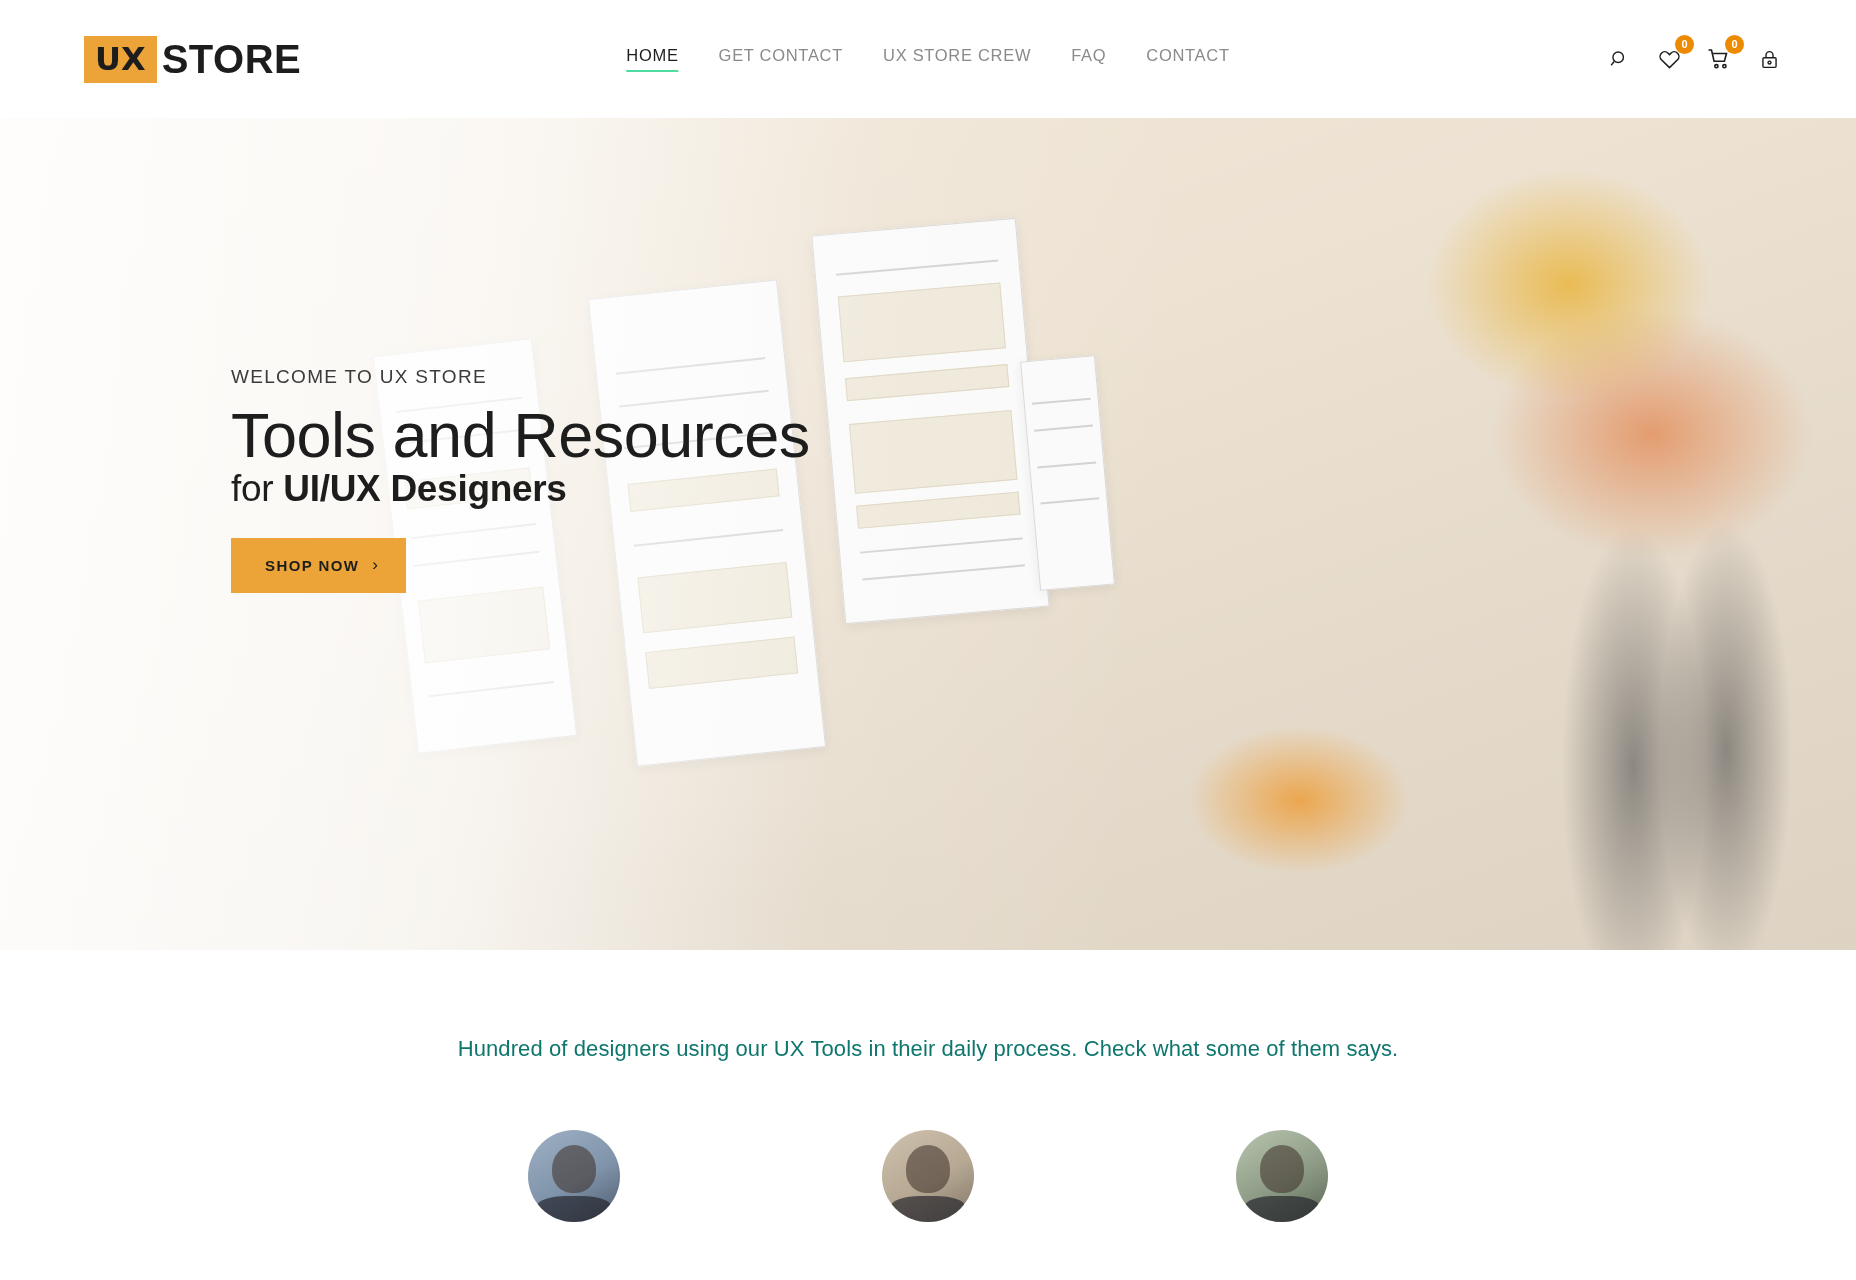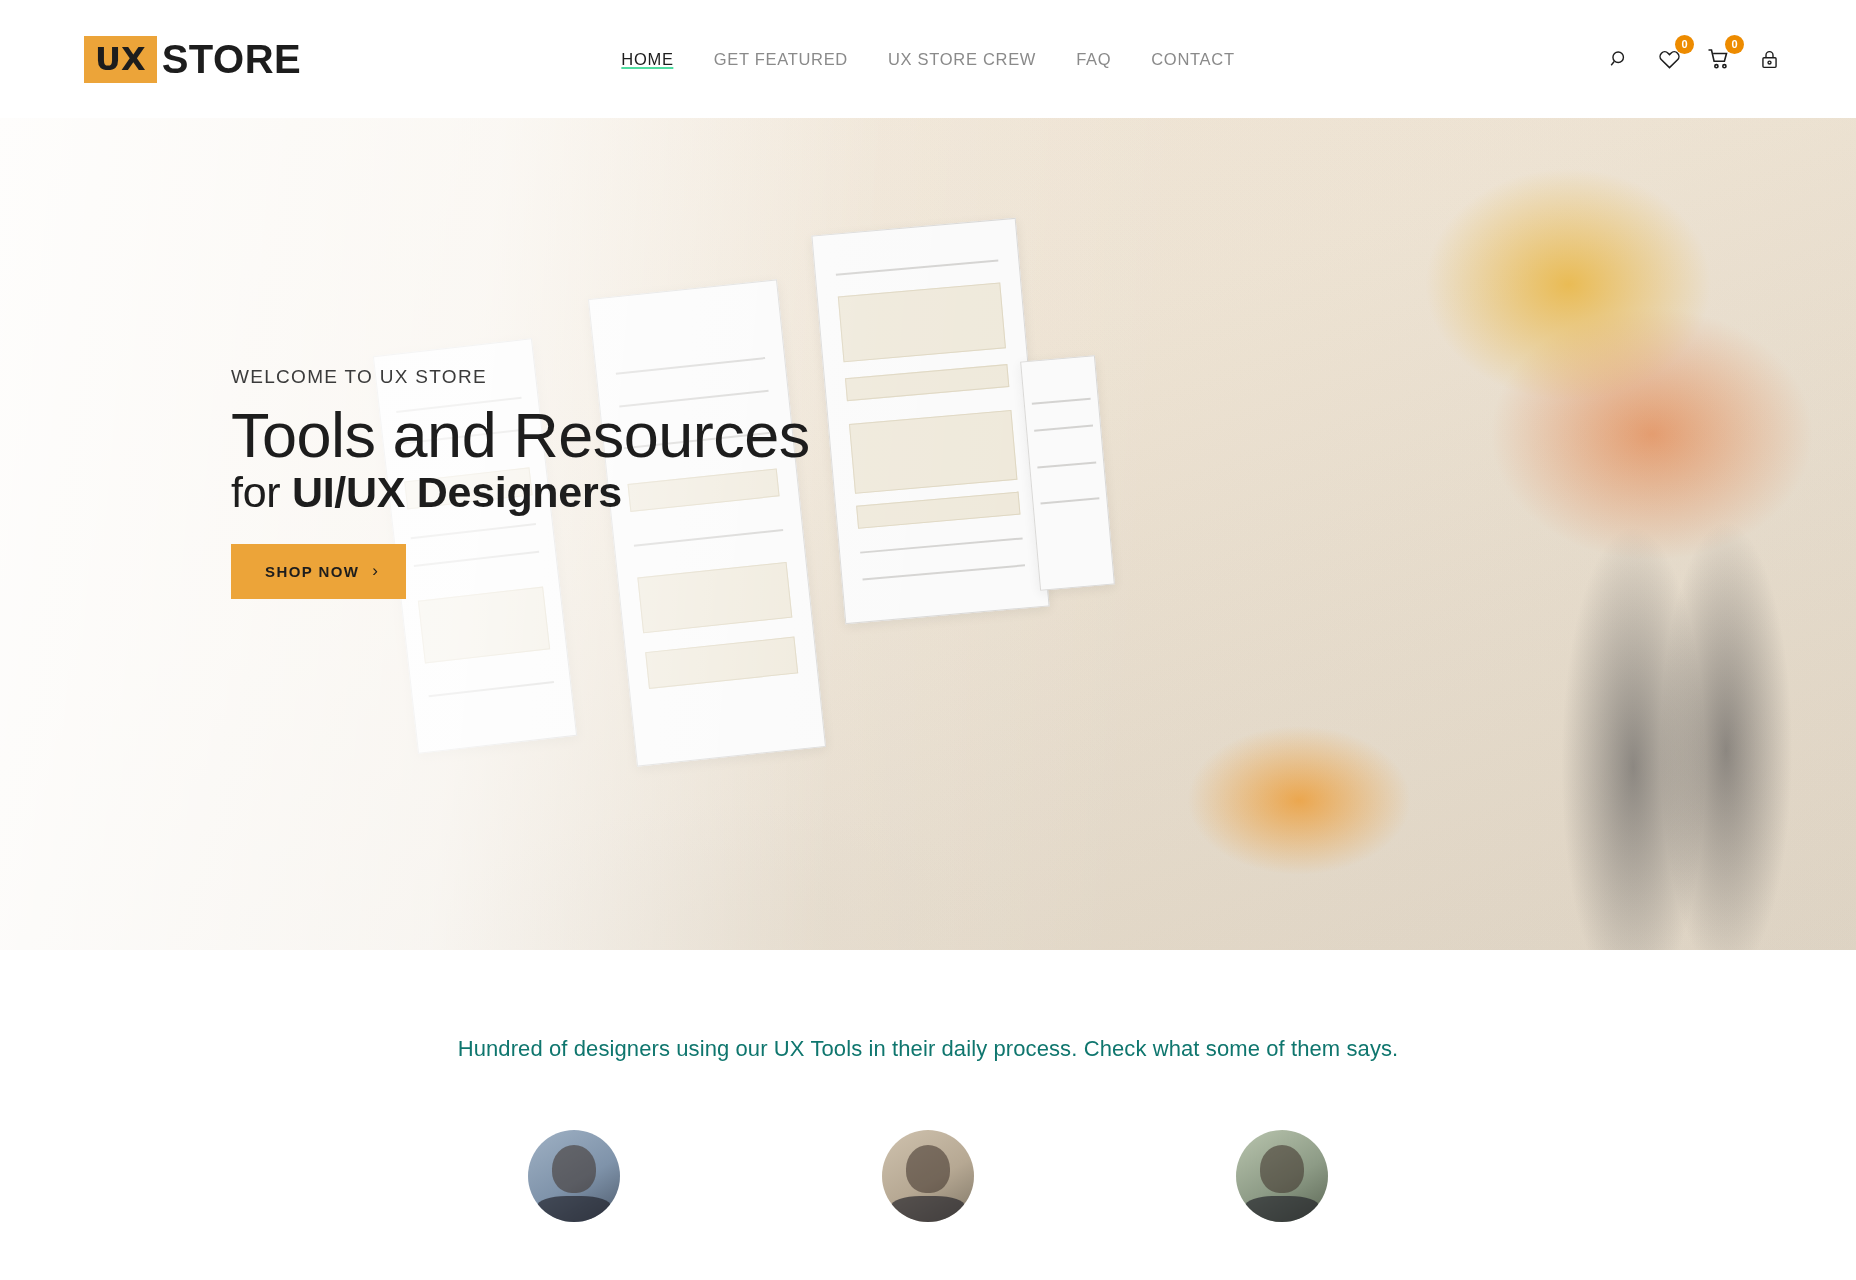--- a/index.html
+++ b/index.html
@@ -49,20 +49,21 @@
     display: flex;
     align-items: center;
     gap: 40px;
   }
   .nav-item {
     font-size: 16.5px;
     letter-spacing: 0.7px;
     color: #8a8a8a;
     text-decoration: none;
     cursor: pointer;
+    padding-bottom: 7px;
     position: relative;
     white-space: nowrap;
   }
   .nav-item.active { color: #1d1d1d; }
   .nav-item.active::after {
     content: "";
     position: absolute;
     left: 0; right: 0; bottom: 0;
     height: 2px;
     background: #4fdca0;
@@ -159,21 +160,21 @@
   .hero-title {
     font-size: 63px;
     font-weight: 300;
     color: #1d1d1d;
     letter-spacing: -0.5px;
     line-height: 1.08;
     margin-bottom: 0;
     white-space: nowrap;
   }
   .hero-sub {
-    font-size: 43px;
+    font-size: 37px;
     font-weight: 300;
     color: #1d1d1d;
     letter-spacing: -0.3px;
     line-height: 1.1;
     margin-bottom: 28px;
     white-space: nowrap;
   }
   .hero-sub b { font-weight: 700; }
 
   .shop-btn {
@@ -254,21 +255,21 @@
 
 <header class="header">
 
   <div class="logo">
     <span class="logo-badge">UX</span>
     <span class="logo-text">STORE</span>
   </div>
 
   <nav class="nav">
     <a class="nav-item active" href="#">HOME</a>
-    <a class="nav-item" href="#">GET FEATURED</a>
+    <a class="nav-item" href="#">GET CONTACT</a>
     <a class="nav-item" href="#">UX STORE CREW</a>
     <a class="nav-item" href="#">FAQ</a>
     <a class="nav-item" href="#">CONTACT</a>
   </nav>
 
   <div class="header-icons">
 
     <div class="hicon">
       <svg width="21" height="21" viewBox="0 0 24 24" fill="none" stroke="currentColor" stroke-width="1.6">
         <circle cx="10.5" cy="9.5" r="6"></circle>

